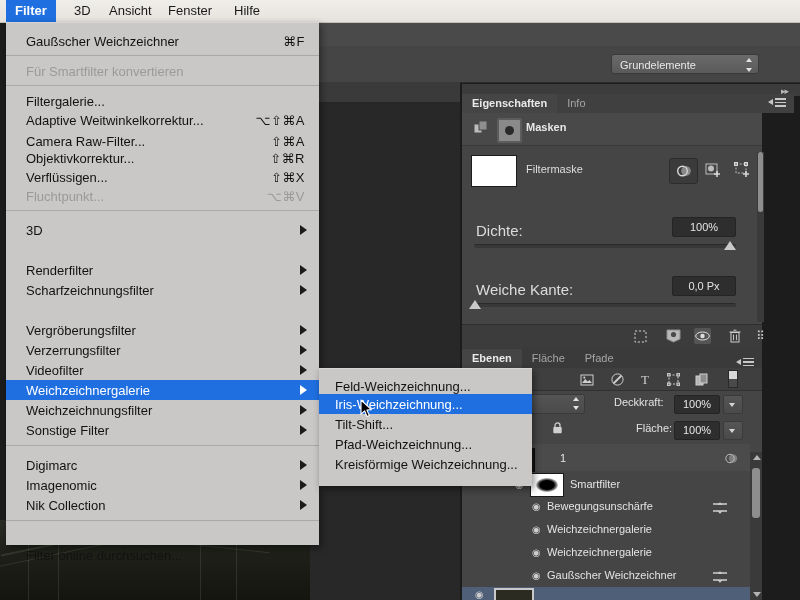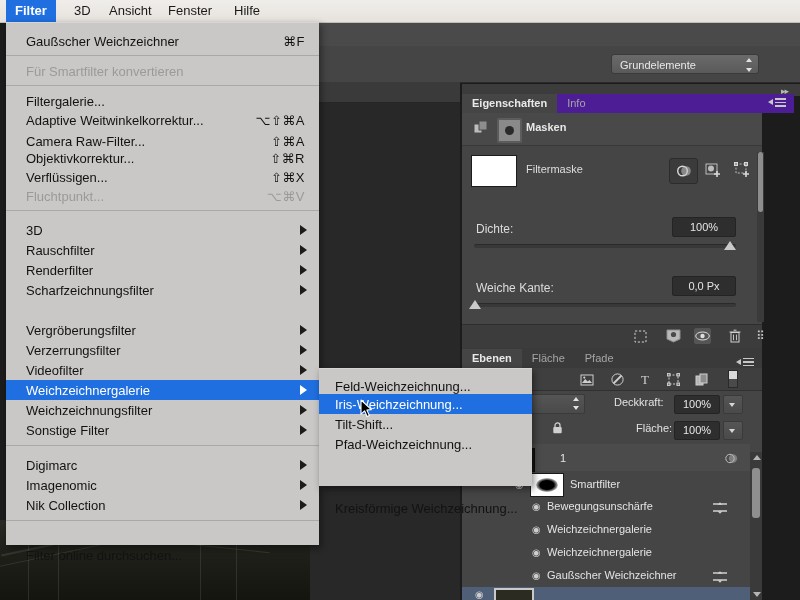--- a/index.html
+++ b/index.html
@@ -32,21 +32,21 @@
   }
   .tri-up{width:0;height:0;border-left:3.5px solid transparent;border-right:3.5px solid transparent;border-bottom:4px solid #e2e2e2;}
   .tri-dn{width:0;height:0;border-left:3.5px solid transparent;border-right:3.5px solid transparent;border-top:4px solid #e2e2e2;}
 
   
   #panel-collapse-row{left:462px;top:84px;width:338px;height:12px;background:#3c3c3c;}
   #collapse-icon{right:12px;top:2px;color:#b9b9b9;font-size:9px;letter-spacing:-1px;}
 
   
   #props-panel{left:462px;top:94px;width:300px;height:230px;background:#454545;}
-  #props-tabs{left:462px;top:94px;width:332px;height:19px;background:#4c1d95;}
+  #props-tabs{left:462px;top:94px;width:332px;height:19px;background:#404040;}
   .tabstrip{position:absolute;display:flex;align-items:flex-end;height:19px;}
   .ptab{font-size:11px;padding:3px 10px 4px 10px;color:#a5a5a5;line-height:12px;}
   .ptab.active{background:#454545;color:#e9e9e9;font-weight:bold;}
   #props-menu-icon{position:absolute;right:8px;top:4px;color:#c8c8c8;font-size:9px;}
   .hamb{display:inline-block;width:11px;height:9px;
      background:linear-gradient(#c8c8c8 0 1.5px,transparent 1.5px 3.5px,#c8c8c8 3.5px 5px,transparent 5px 7px,#c8c8c8 7px 8.5px,transparent 8.5px);}
   .tri-left{display:inline-block;width:0;height:0;border-top:3.5px solid transparent;border-bottom:3.5px solid transparent;border-right:5px solid #c8c8c8;margin-right:2px;vertical-align:2px;}
 
   #masken-row{left:462px;top:113px;width:300px;height:32px;background:#494949;border-bottom:1px solid #383838;}
   #mask-icon-small{left:473px;top:120px;width:16px;height:16px;}
@@ -55,21 +55,21 @@
   #masken-label{left:526px;top:121px;font-size:11px;font-weight:bold;color:#e8e8e8;}
 
   #filtermaske-row{left:462px;top:145px;width:300px;height:50px;}
   #mask-thumb{left:471px;top:155px;width:44px;height:30px;background:#ffffff;border:1px solid #1c1c1c;}
   #filtermaske-label{left:526px;top:163px;font-size:11px;color:#dedede;}
   .mini-icon{position:absolute;top:158px;width:27px;height:24px;display:flex;align-items:center;justify-content:center;}
   #mi-1{left:669px;background:#3b3b3b;border:1px solid #2c2c2c;border-radius:3px;}
   #mi-2{left:700px;}
   #mi-3{left:729px;}
 
-  .slider-label{position:absolute;font-size:12px;color:#dcdcdc;}
+  .slider-label{position:absolute;font-size:15px;color:#dcdcdc;}
   .slider-val{position:absolute;height:18px;background:#2e2e2e;border:1px solid #242424;border-radius:2px;color:#e4e4e4;font-size:11px;line-height:18px;text-align:center;}
   .slider-track{position:absolute;height:3px;background:#383838;border-top:1px solid #2a2a2a;border-radius:2px;}
   .slider-knob{position:absolute;width:0;height:0;border-left:6px solid transparent;border-right:6px solid transparent;border-bottom:9px solid #c9c9c9;}
 
   #props-footer{left:462px;top:324px;width:300px;height:24px;background:#3c3c3c;border-top:1px solid #2e2e2e;}
   .foot-ic{position:absolute;top:328px;width:17px;height:16px;display:flex;align-items:center;justify-content:center;color:#c6c6c6;font-size:12px;}
 
   #props-scroll{left:757px;top:152px;width:7px;height:170px;background:#3a3a3a;}
   #props-scroll .thumb{position:absolute;left:1px;top:0;width:5px;height:60px;background:#8e8e8e;border-radius:3px;}
 
@@ -442,24 +442,20 @@
   <div class="mi dim" style="top:163px;">
     <span class="txt">Fluchtpunkt...</span>
     <span class="sc">⌥⌘V</span>
   </div>
   <div class="msep" style="top:187px;"></div>
 
   <div class="mi" style="top:197px;">
     <span class="txt">3D</span>
     <span class="arw" style="top:5px;"></span>
   </div>
-  <div class="mi" style="top:217px;">
-    <span class="txt">Rauschfilter</span>
-    <span class="arw" style="top:5px;"></span>
-  </div>
   <div class="mi" style="top:237px;">
     <span class="txt">Renderfilter</span>
     <span class="arw" style="top:5px;"></span>
   </div>
   <div class="mi" style="top:257px;">
     <span class="txt">Scharfzeichnungsfilter</span>
     <span class="arw" style="top:5px;"></span>
   </div>
   <div class="mi" style="top:317px;">
     <span class="txt">Verzerrungsfilter</span>
@@ -511,21 +507,21 @@
   </div>
   <div class="si sel" style="top:25px;">
     <span class="txt">Iris-Weichzeichnung...</span>
   </div>
   <div class="si" style="top:45px;">
     <span class="txt">Tilt-Shift...</span>
   </div>
   <div class="si" style="top:65px;">
     <span class="txt">Pfad-Weichzeichnung...</span>
   </div>
-  <div class="si" style="top:85px;margin-top:44px;">
+  <div class="si" style="top:85px;">
     <span class="txt">Kreisförmige Weichzeichnung...</span>
   </div>
 </div>
 
 <div class="abs" id="cursor">
   <svg width="14" height="20" viewBox="0 0 14 20">
     <path d="M1 1 L1 15.2 L4.6 11.8 L7.1 17.6 L9.4 16.6 L6.9 11 L11.4 10.6 Z" fill="#000000" stroke="#ffffff" stroke-width="1.1" stroke-linejoin="round"></path>
   </svg>
 </div>
 

